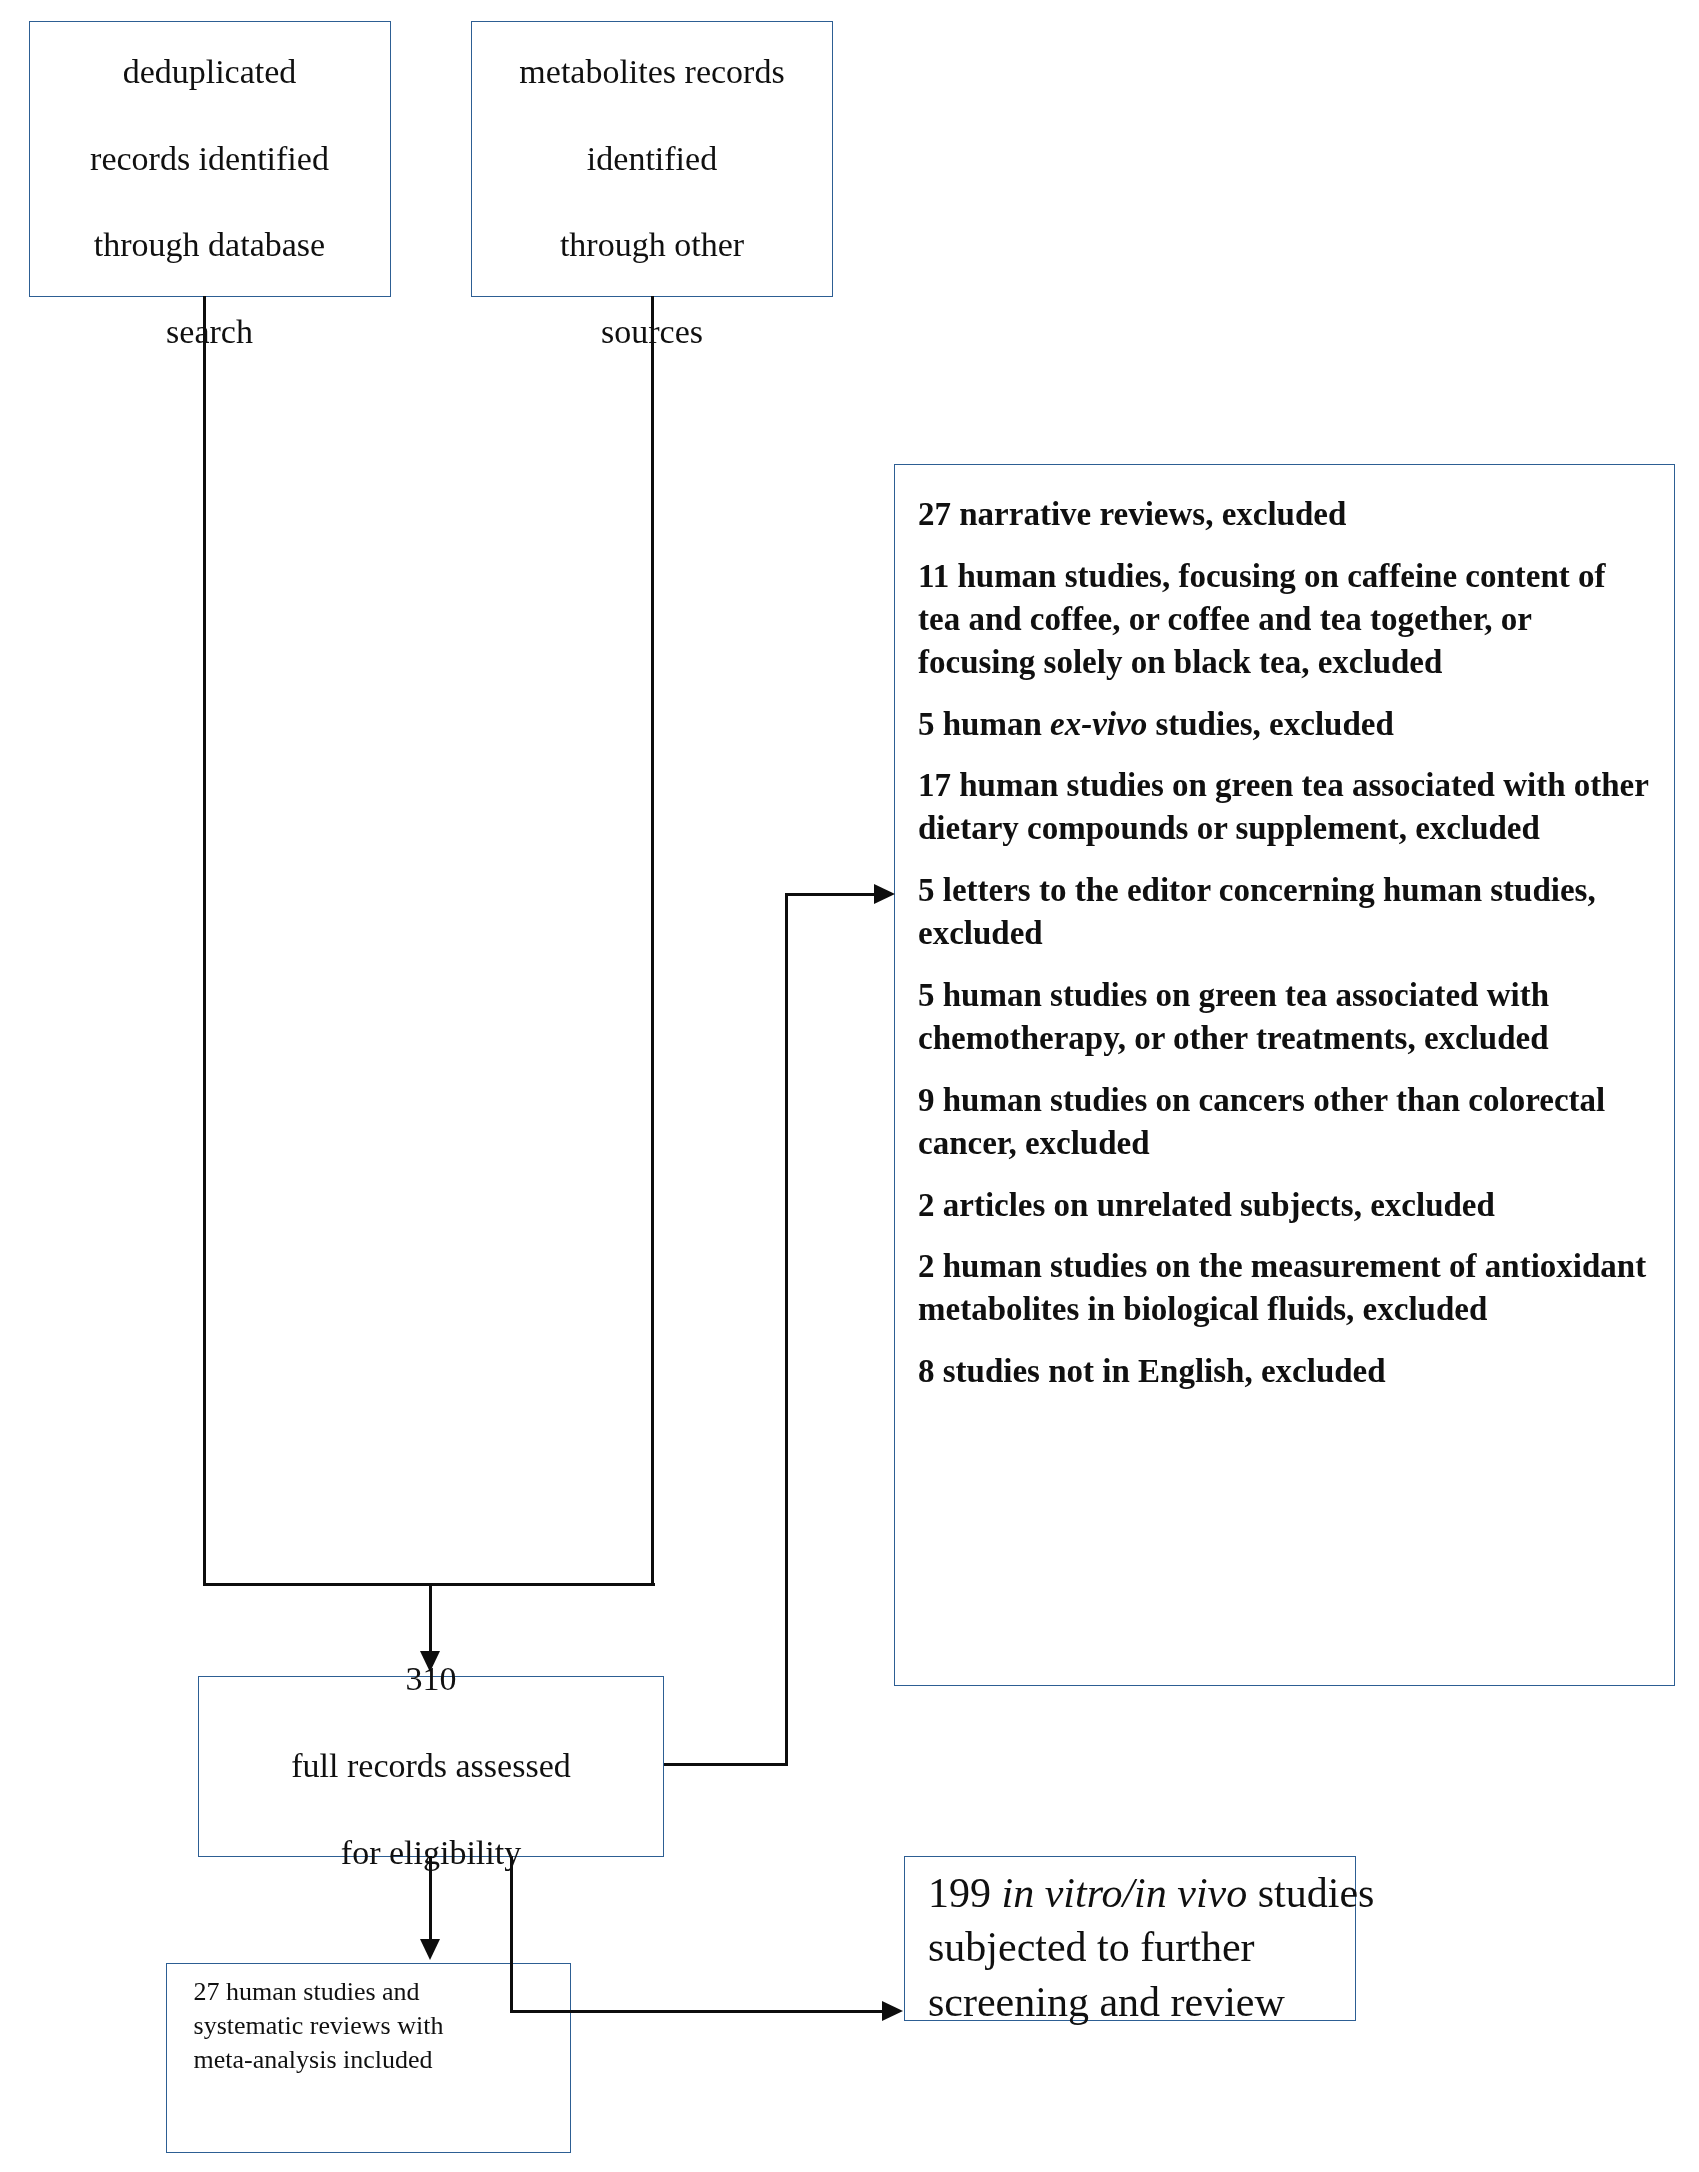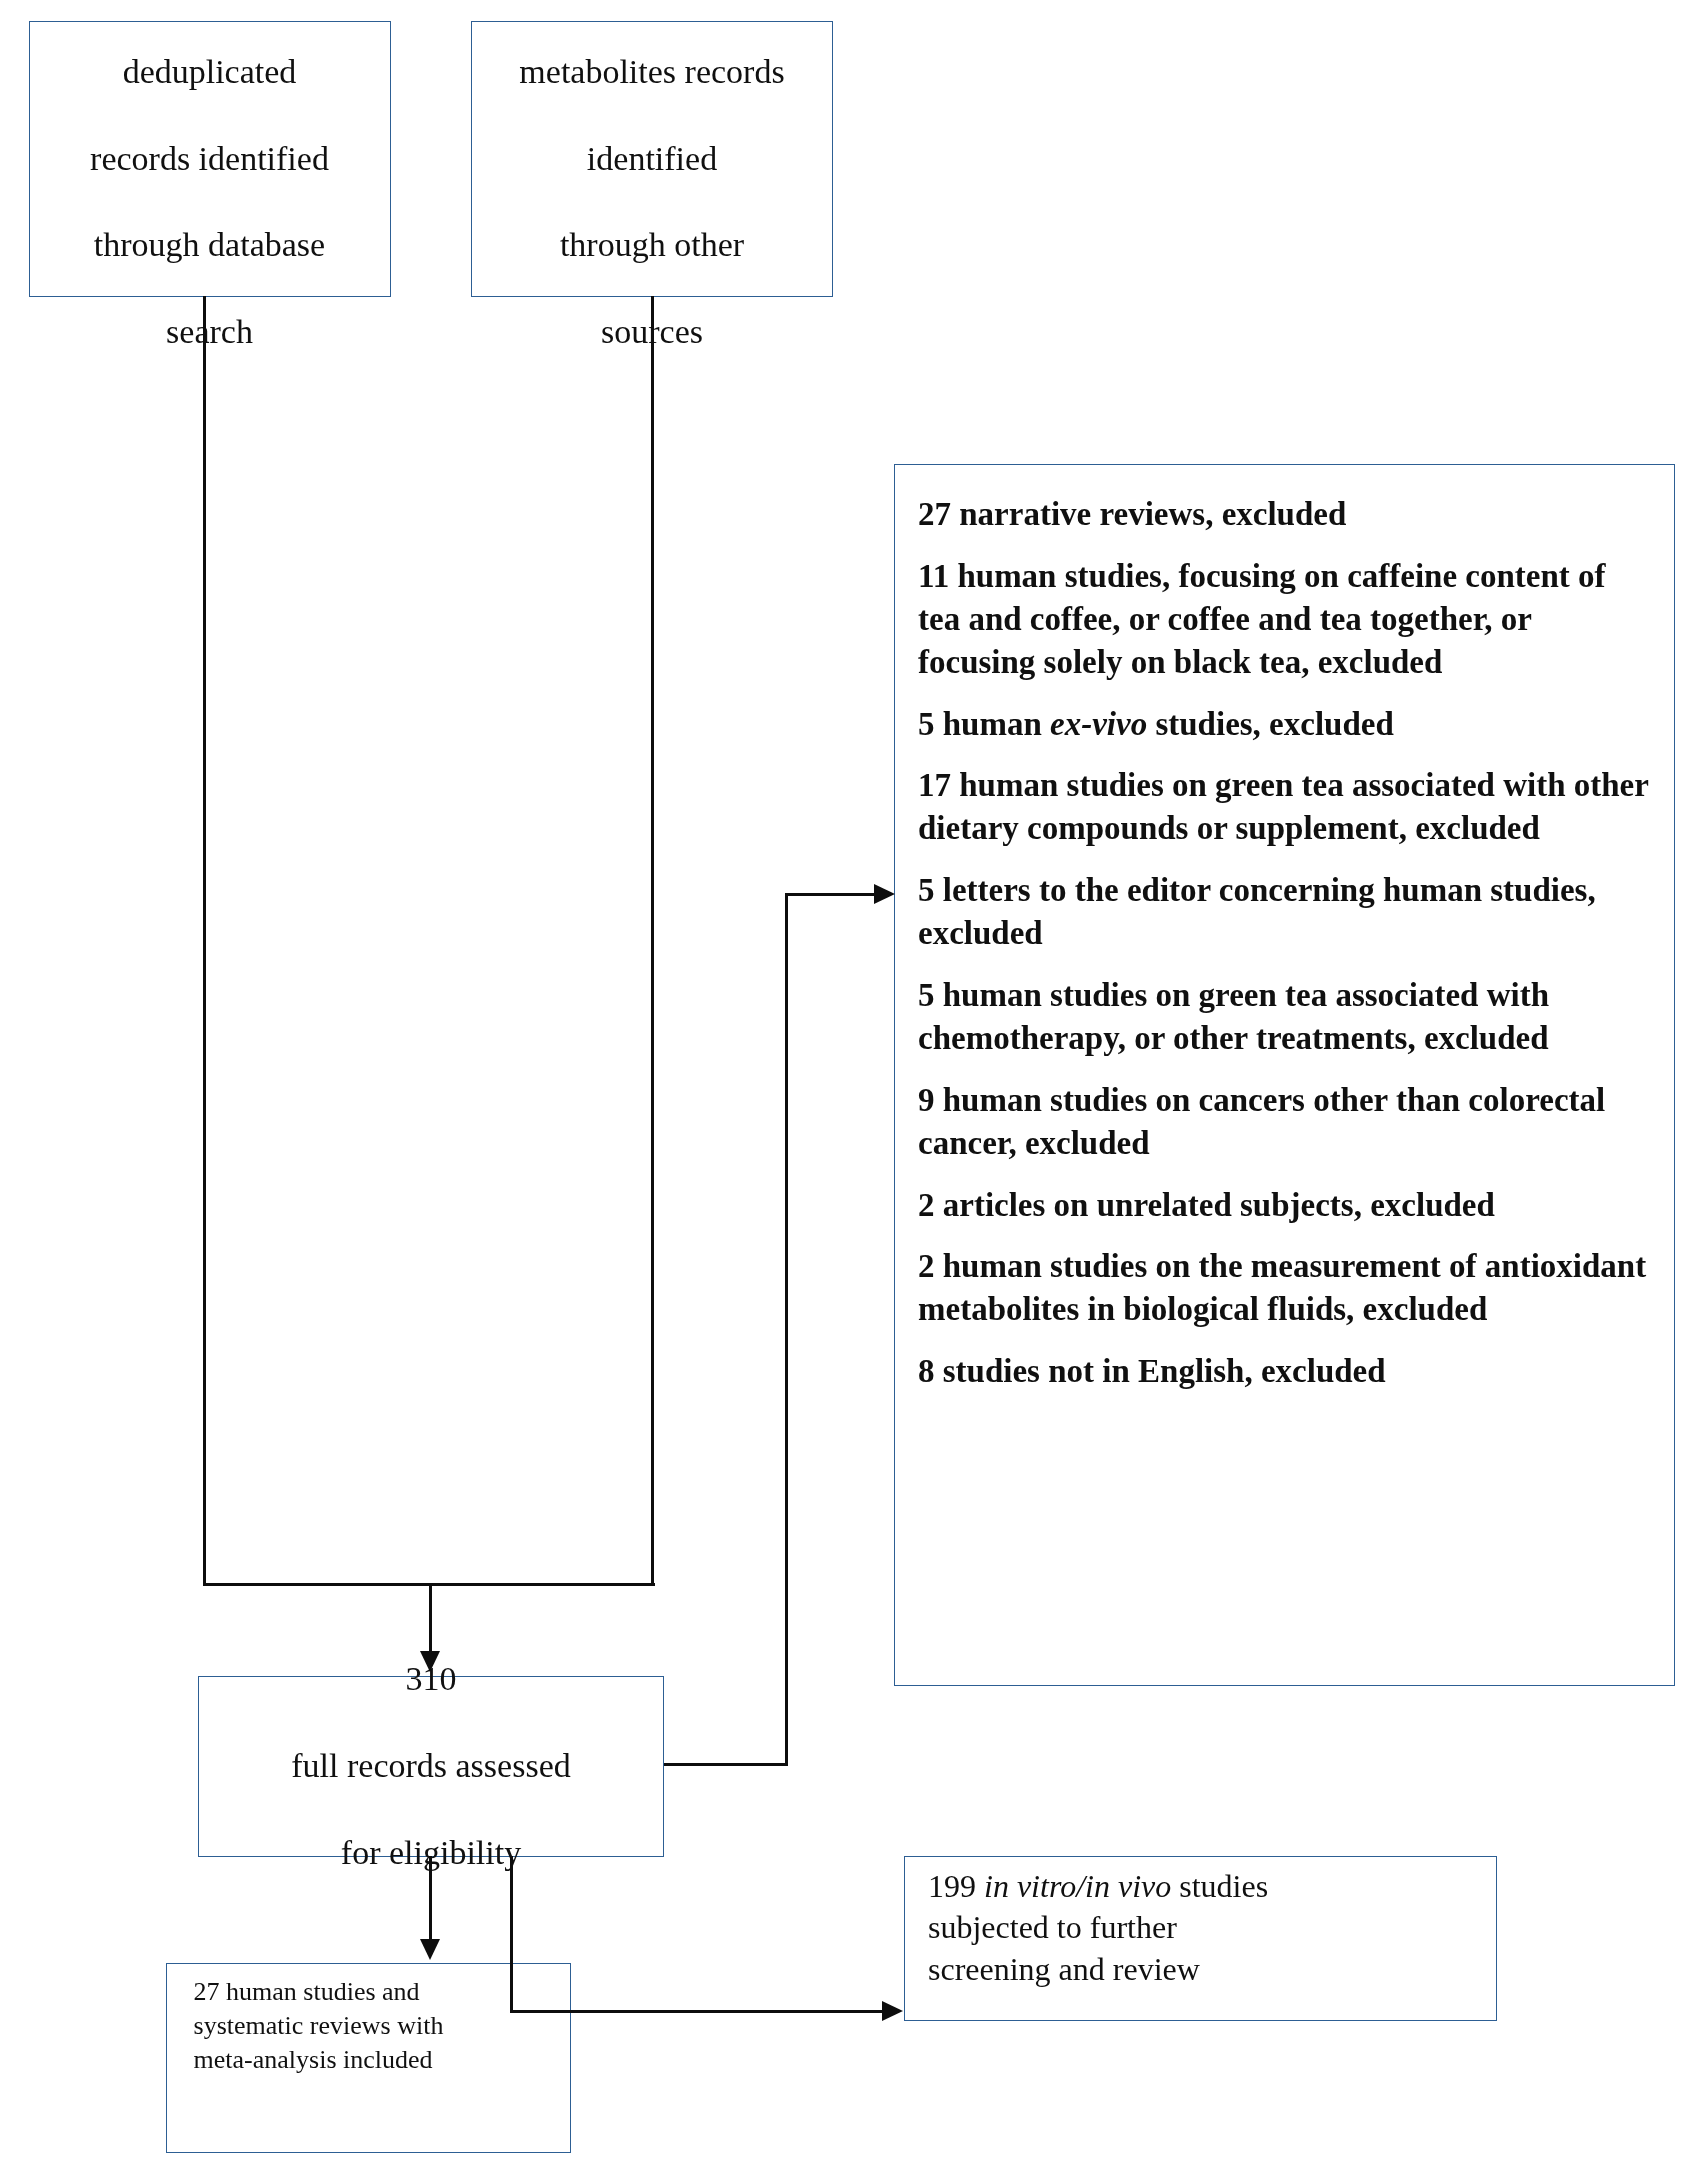--- a/index.html
+++ b/index.html
@@ -64,21 +64,21 @@
   .para { margin: 0 0 19px 0; }
   .para:last-child { margin-bottom: 16px; }
   i { font-style: italic; }
 
   
   #box-db-records  { left: 28.5px;   top: 21px;   width: 362px;  height: 276px;  font-size: 34px; line-height: 1.26; padding: 5px 6.3px; }
   #box-other-records{ left: 471px; top: 21px;   width: 362px;  height: 276px;  font-size: 34px; line-height: 1.26; padding: 5px 6.3px; }
   #box-excluded    { left: 894px; top: 464px;  width: 781px; height: 1222px; font-size: 33px; line-height: 1.30; padding: 28px 25px 12.7px 23px; font-weight: bold; }
   #box-full-records{ left: 198px;  top: 1676px; width: 466px;  height: 181px;  font-size: 34px; line-height: 1.26; padding: 3.8px 6.3px; }
   #box-included    { left: 166px;  top: 1963px; width: 405px;  height: 190px;  font-size: 26px; line-height: 1.30; padding: 11.4px 6.3px 6.3px 26.6px; }
-  #box-invitro     { left: 904px; top: 1856px; width: 593px;  height: 165px;  font-size: 32px; line-height: 1.30; padding: 8.9px 6.3px 6.3px 23px; }
+  #box-invitro     { left: 904px; top: 1856px; width: 452px;  height: 165px;  font-size: 42px; line-height: 1.30; padding: 8.9px 6.3px 6.3px 23px; }
 </style>
 </head>
 <body>
 
 <div id="page">
 
   <div class="box box-center" id="box-db-records">
     <span class="ln">306</span>
     <span class="ln">deduplicated</span>
     <span class="ln">records  identified</span>

